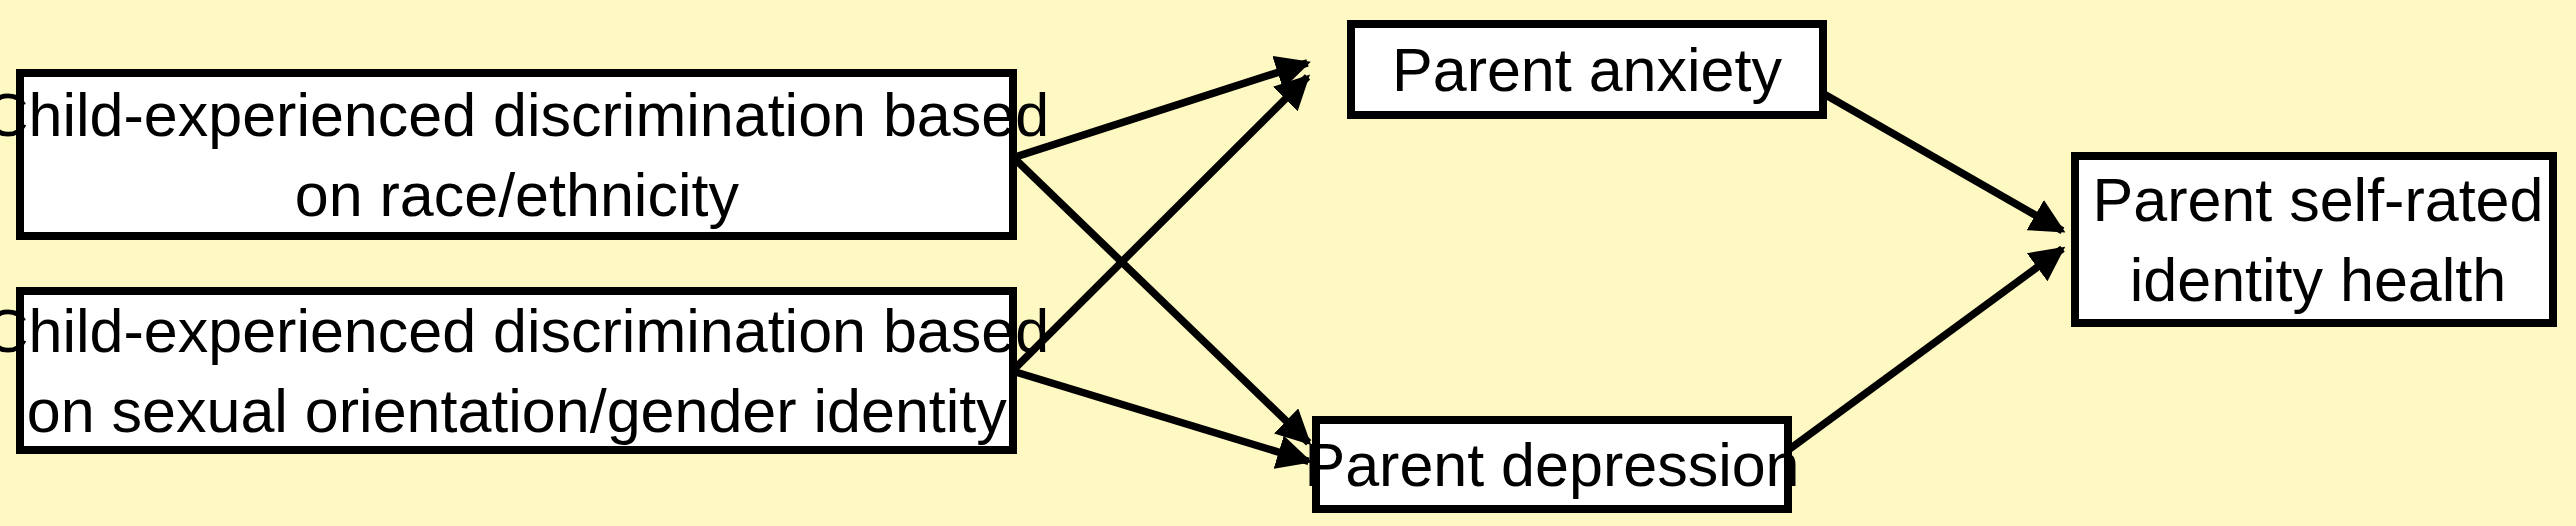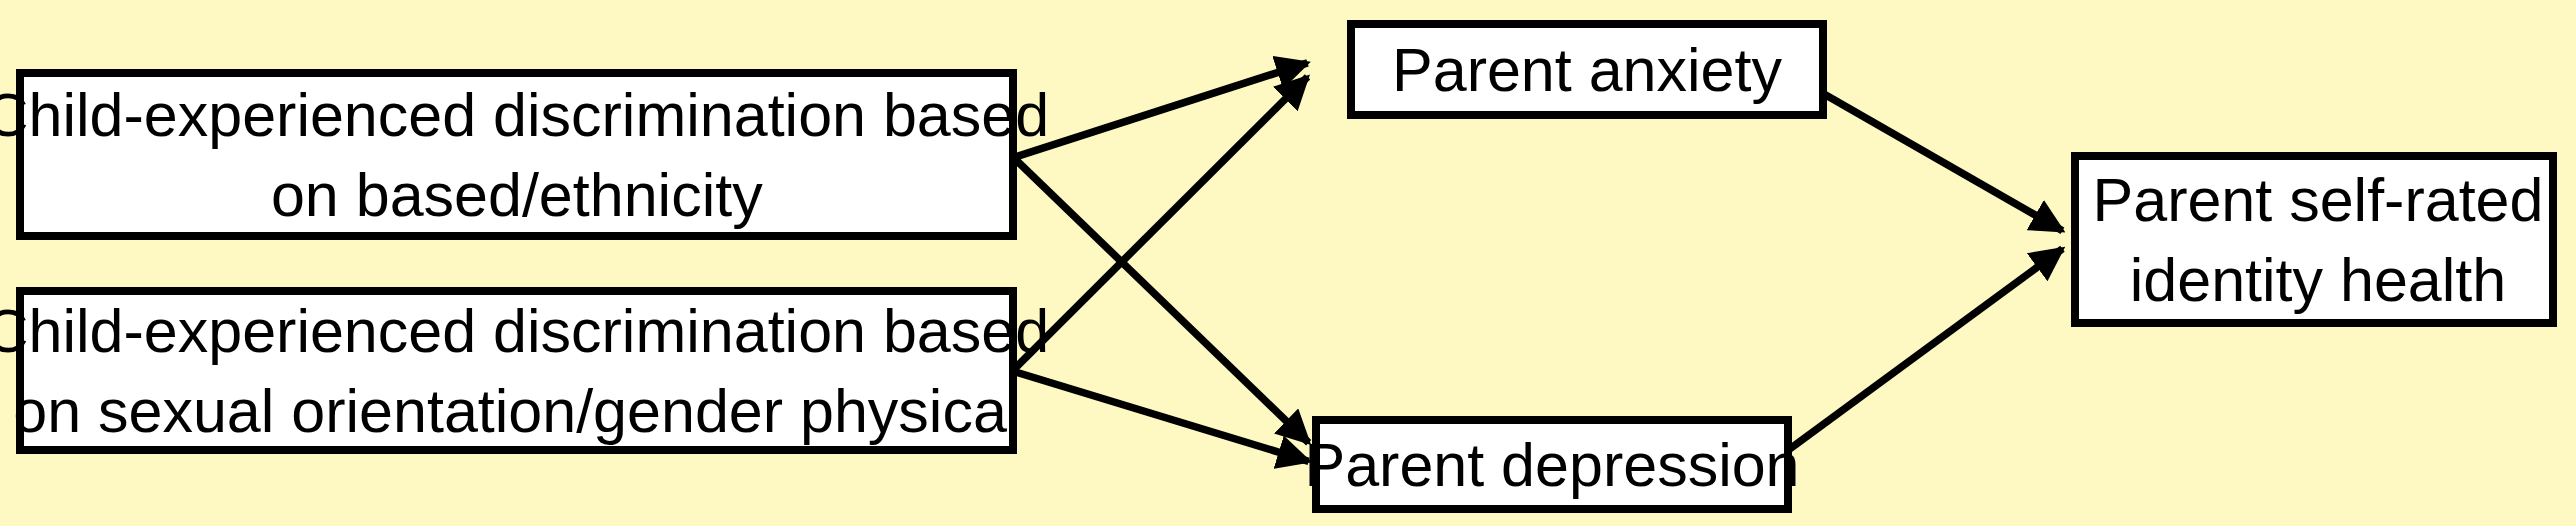--- a/index.html
+++ b/index.html
@@ -64,26 +64,26 @@
     <line x1="1740" y1="270" x2="2243" y2="108" marker-end="url(#arrowhead)"></line>
     <line x1="1740" y1="272" x2="2245" y2="760" marker-end="url(#arrowhead)"></line>
     <line x1="1740" y1="633" x2="2243" y2="132" marker-end="url(#arrowhead)"></line>
     <line x1="1740" y1="638" x2="2245" y2="792" marker-end="url(#arrowhead)"></line>
     <line x1="3066" y1="125" x2="3539" y2="396" marker-end="url(#arrowhead)"></line>
     <line x1="3069" y1="772" x2="3539" y2="427" marker-end="url(#arrowhead)"></line>
   </svg>
 
   <div class="node" id="node-race">
     <div class="tline">Child-experienced discrimination based</div>
-    <div class="tline">on based/ethnicity</div>
+    <div class="tline">on race/ethnicity</div>
   </div>
 
   <div class="node" id="node-sogi">
     <div class="tline">Child-experienced discrimination based</div>
-    <div class="tline">on sexual orientation/gender physical</div>
+    <div class="tline">on sexual orientation/gender identity</div>
   </div>
 
   <div class="node" id="node-anxiety">
     <div class="tline">Parent anxiety</div>
   </div>
 
   <div class="node" id="node-depression">
     <div class="tline">Parent depression</div>
   </div>
 

